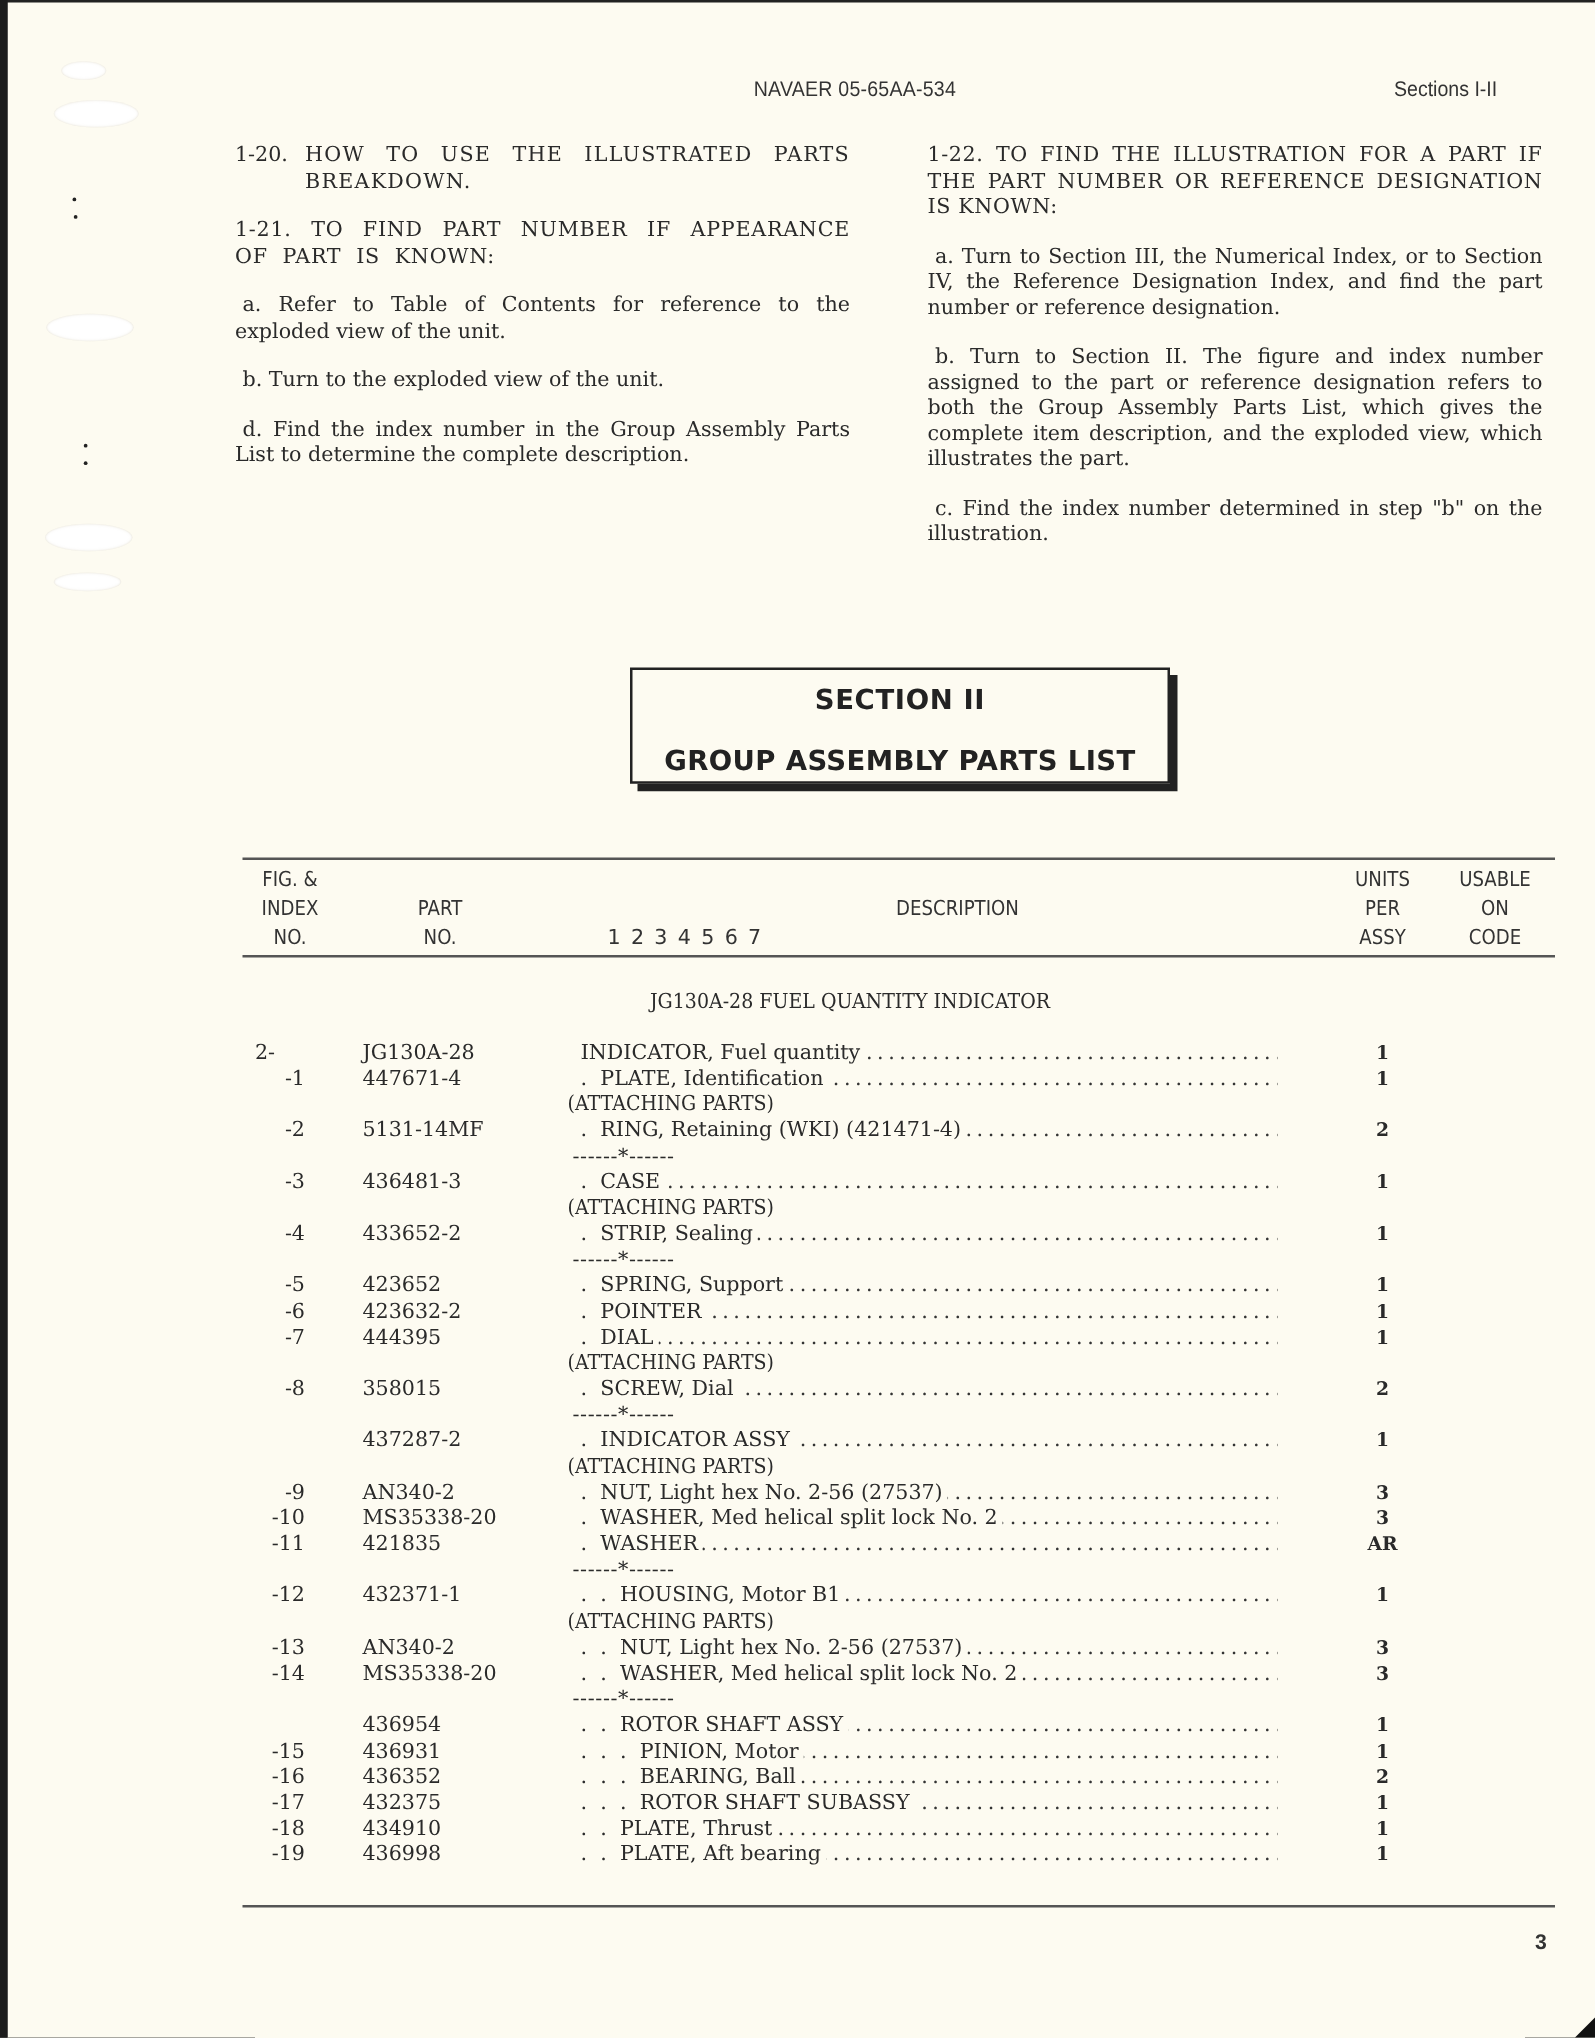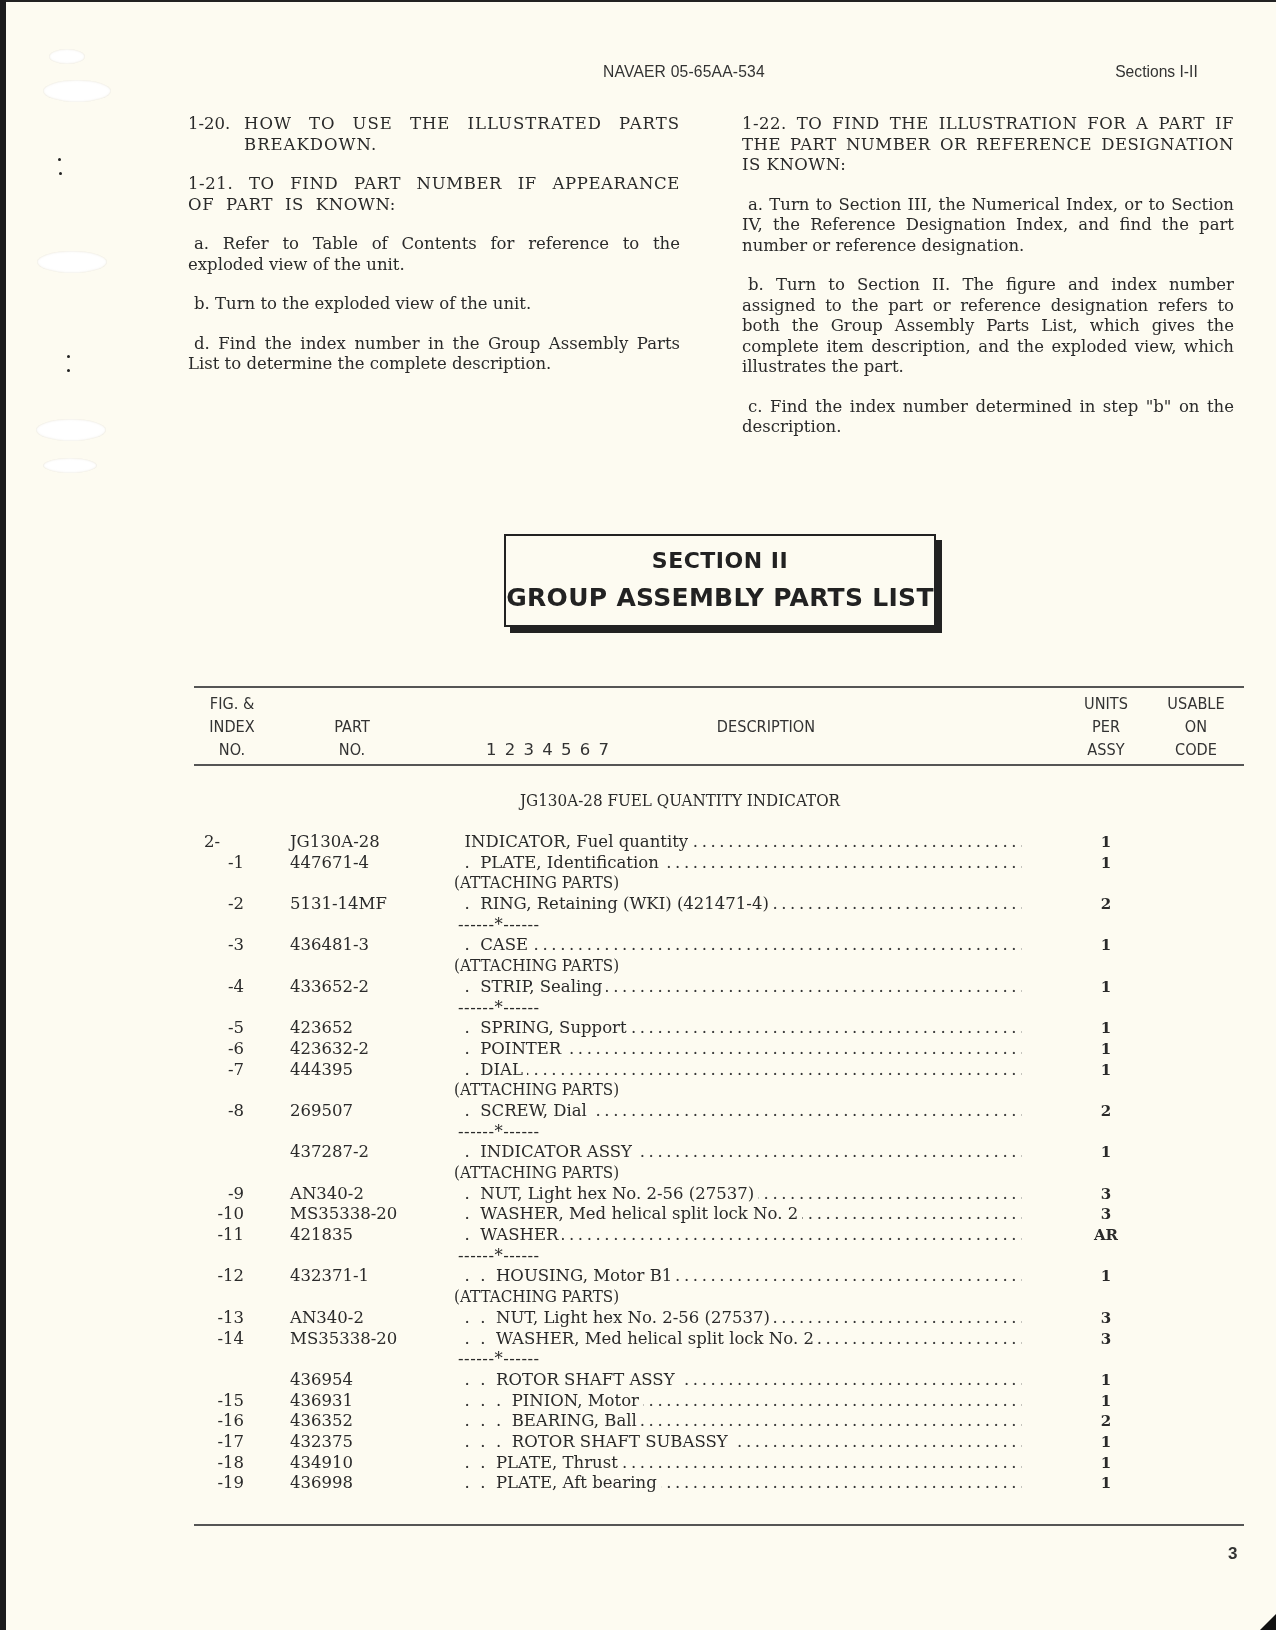--- a/index.html
+++ b/index.html
@@ -28,21 +28,21 @@
     .step { text-indent: 6px; }
 
     .section-box {
       position: absolute; left: 498px; top: 532px; width: 432px; height: 93px;
       border: 2px solid #222; background: #fdfbf1;
       box-shadow: 6px 6px 0 #222;
       font-family: "DejaVu Sans", "Liberation Sans", sans-serif; font-weight: bold;
       text-align: center; color: #222;
     }
     .section-box .l1 { margin-top: 12px; font-size: 22px; letter-spacing: 0.5px; }
-    .section-box .l2 { margin-top: 10px; font-size: 25px; letter-spacing: 0.3px; }
+    .section-box .l2 { margin-top: 24px; font-size: 22px; letter-spacing: 0.3px; }
 
     .table-rule { position: absolute; left: 188px; width: 1050px; height: 2px; background: #555; }
     .th { position: absolute; font-family: "DejaVu Sans", "Liberation Sans", sans-serif; font-size: 16.5px; line-height: 23px; color: #333; text-align: center; transform: scaleX(0.88); }
 
     .assembly-title { position: absolute; left: 514px; top: 789px; font-size: 16.5px; transform: scaleX(0.92); transform-origin: left; }
 
     .rows { position: absolute; left: 0; top: 830px; width: 1270px; }
     .row { position: relative; height: 20.7px; font-size: 16.5px; line-height: 20.7px; white-space: nowrap; }
     .row .idx { position: absolute; left: 198px; width: 40px; text-align: right; }
     .row .idx.lead { text-align: left; left: 198px; }
@@ -83,21 +83,21 @@
     <div class="para" style="letter-spacing:0.6px;word-spacing:6px;">1-21. TO FIND PART NUMBER IF APPEARANCE OF PART IS KNOWN:</div>
     <div class="para step">a. Refer to Table of Contents for reference to the exploded view of the unit.</div>
     <div class="para step">b. Turn to the exploded view of the unit.</div>
     <div class="para step">d. Find the index number in the Group Assembly Parts List to determine the complete description.</div>
   </div>
 
   <div class="col col-right">
     <div class="para" style="letter-spacing:0.5px;">1-22. TO FIND THE ILLUSTRATION FOR A PART IF THE PART NUMBER OR REFERENCE DESIGNATION IS KNOWN:</div>
     <div class="para step">a. Turn to Section III, the Numerical Index, or to Section IV, the Reference Designation Index, and find the part number or reference designation.</div>
     <div class="para step">b. Turn to Section II. The figure and index number assigned to the part or reference designation refers to both the Group Assembly Parts List, which gives the complete item description, and the exploded view, which illustrates the part.</div>
-    <div class="para step">c. Find the index number determined in step "b" on the description.</div>
+    <div class="para step">c. Find the index number determined in step "b" on the illustration.</div>
   </div>
 
   <div class="section-box">
     <div class="l1">SECTION II</div>
     <div class="l2">GROUP ASSEMBLY PARTS LIST</div>
   </div>
 
   <div class="table-rule" style="top:684px;"></div>
   <div class="th" style="left:186px;top:690px;width:80px;">
     <div>FIG. &amp;</div>
@@ -183,21 +183,21 @@
         <span class="idx">-7</span>
         <span class="pn">444395</span>
         <span class="desc"><span class="dots">................................................................................</span><span class="txt" style="white-space: pre; padding-right: 0px;">  .  </span><span class="txt">DIAL</span></span>
         <span class="units">1</span>
       </div>
       <div class="row">
         <span class="note narrow">(ATTACHING PARTS)</span>
       </div>
       <div class="row">
         <span class="idx">-8</span>
-        <span class="pn">269507</span>
+        <span class="pn">358015</span>
         <span class="desc"><span class="dots">................................................................................</span><span class="txt" style="white-space: pre; padding-right: 0px;">  .  </span><span class="txt">SCREW, Dial</span></span>
         <span class="units">2</span>
       </div>
       <div class="row">
         <span class="note" style="left: 452px; letter-spacing: 0.5px;">------*------</span>
       </div>
       <div class="row">
         <span class="idx"></span>
         <span class="pn">437287-2</span>
         <span class="desc"><span class="dots">................................................................................</span><span class="txt" style="white-space: pre; padding-right: 0px;">  .  </span><span class="txt">INDICATOR ASSY</span></span>

